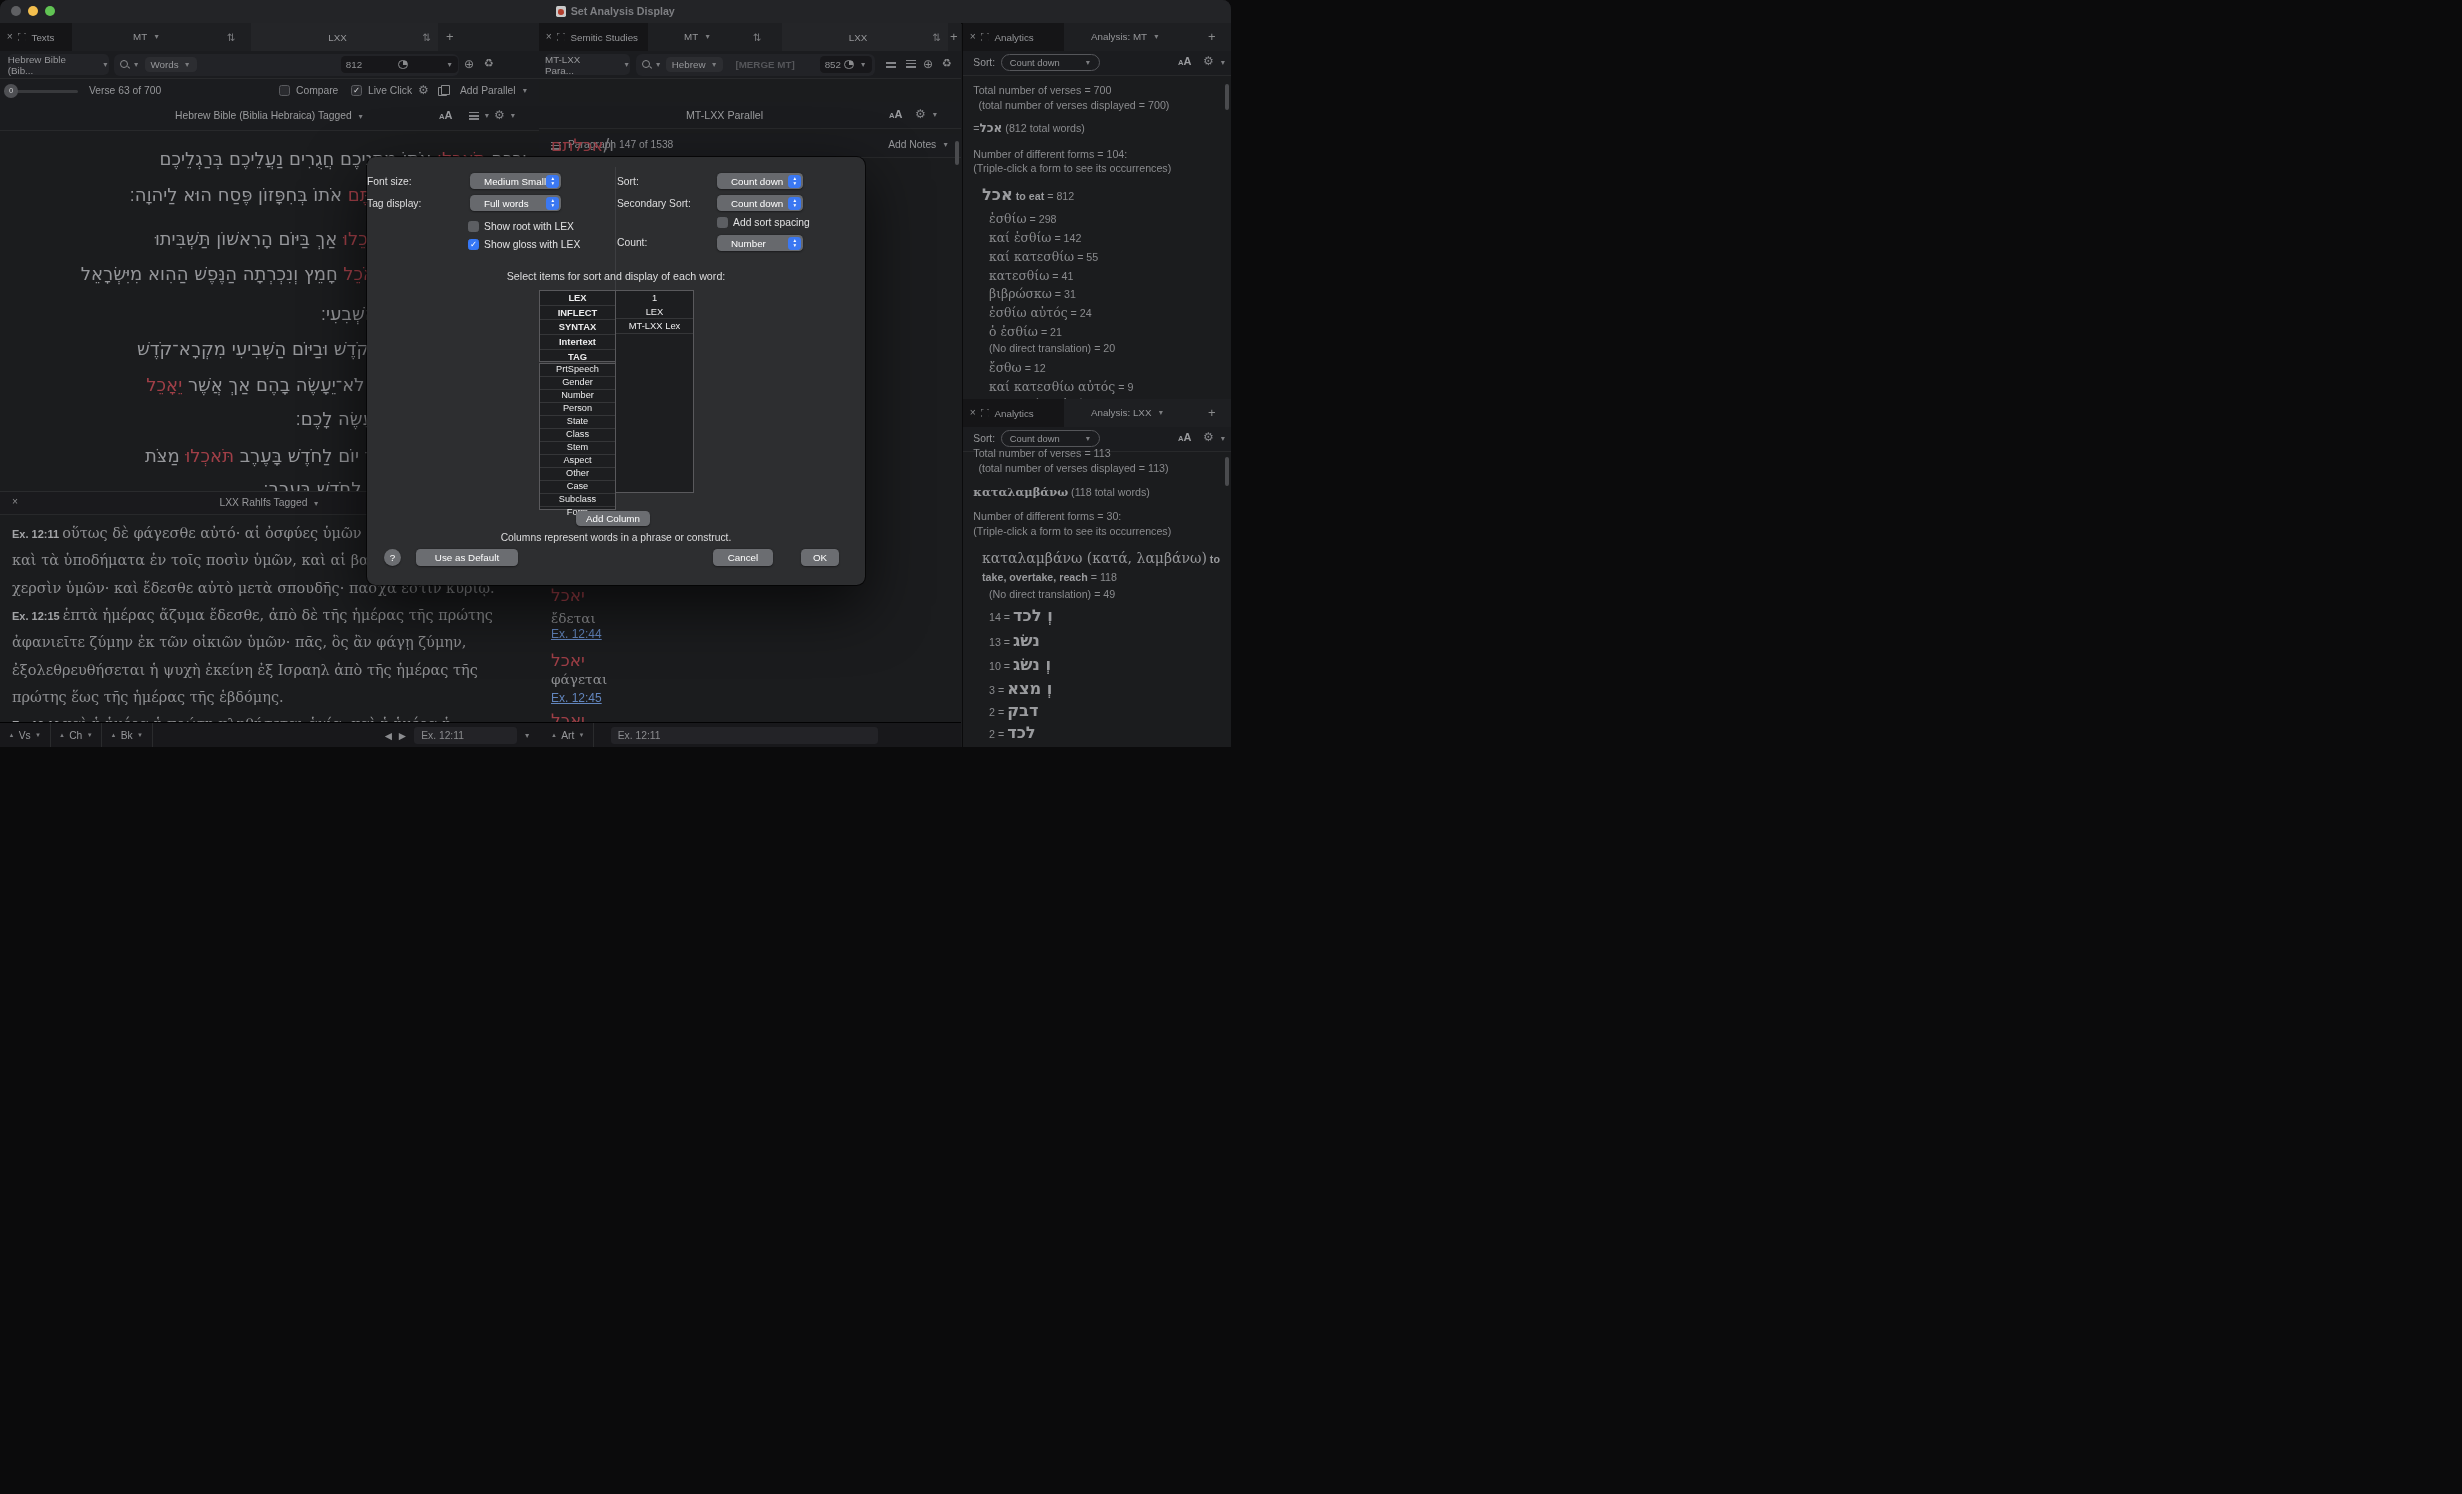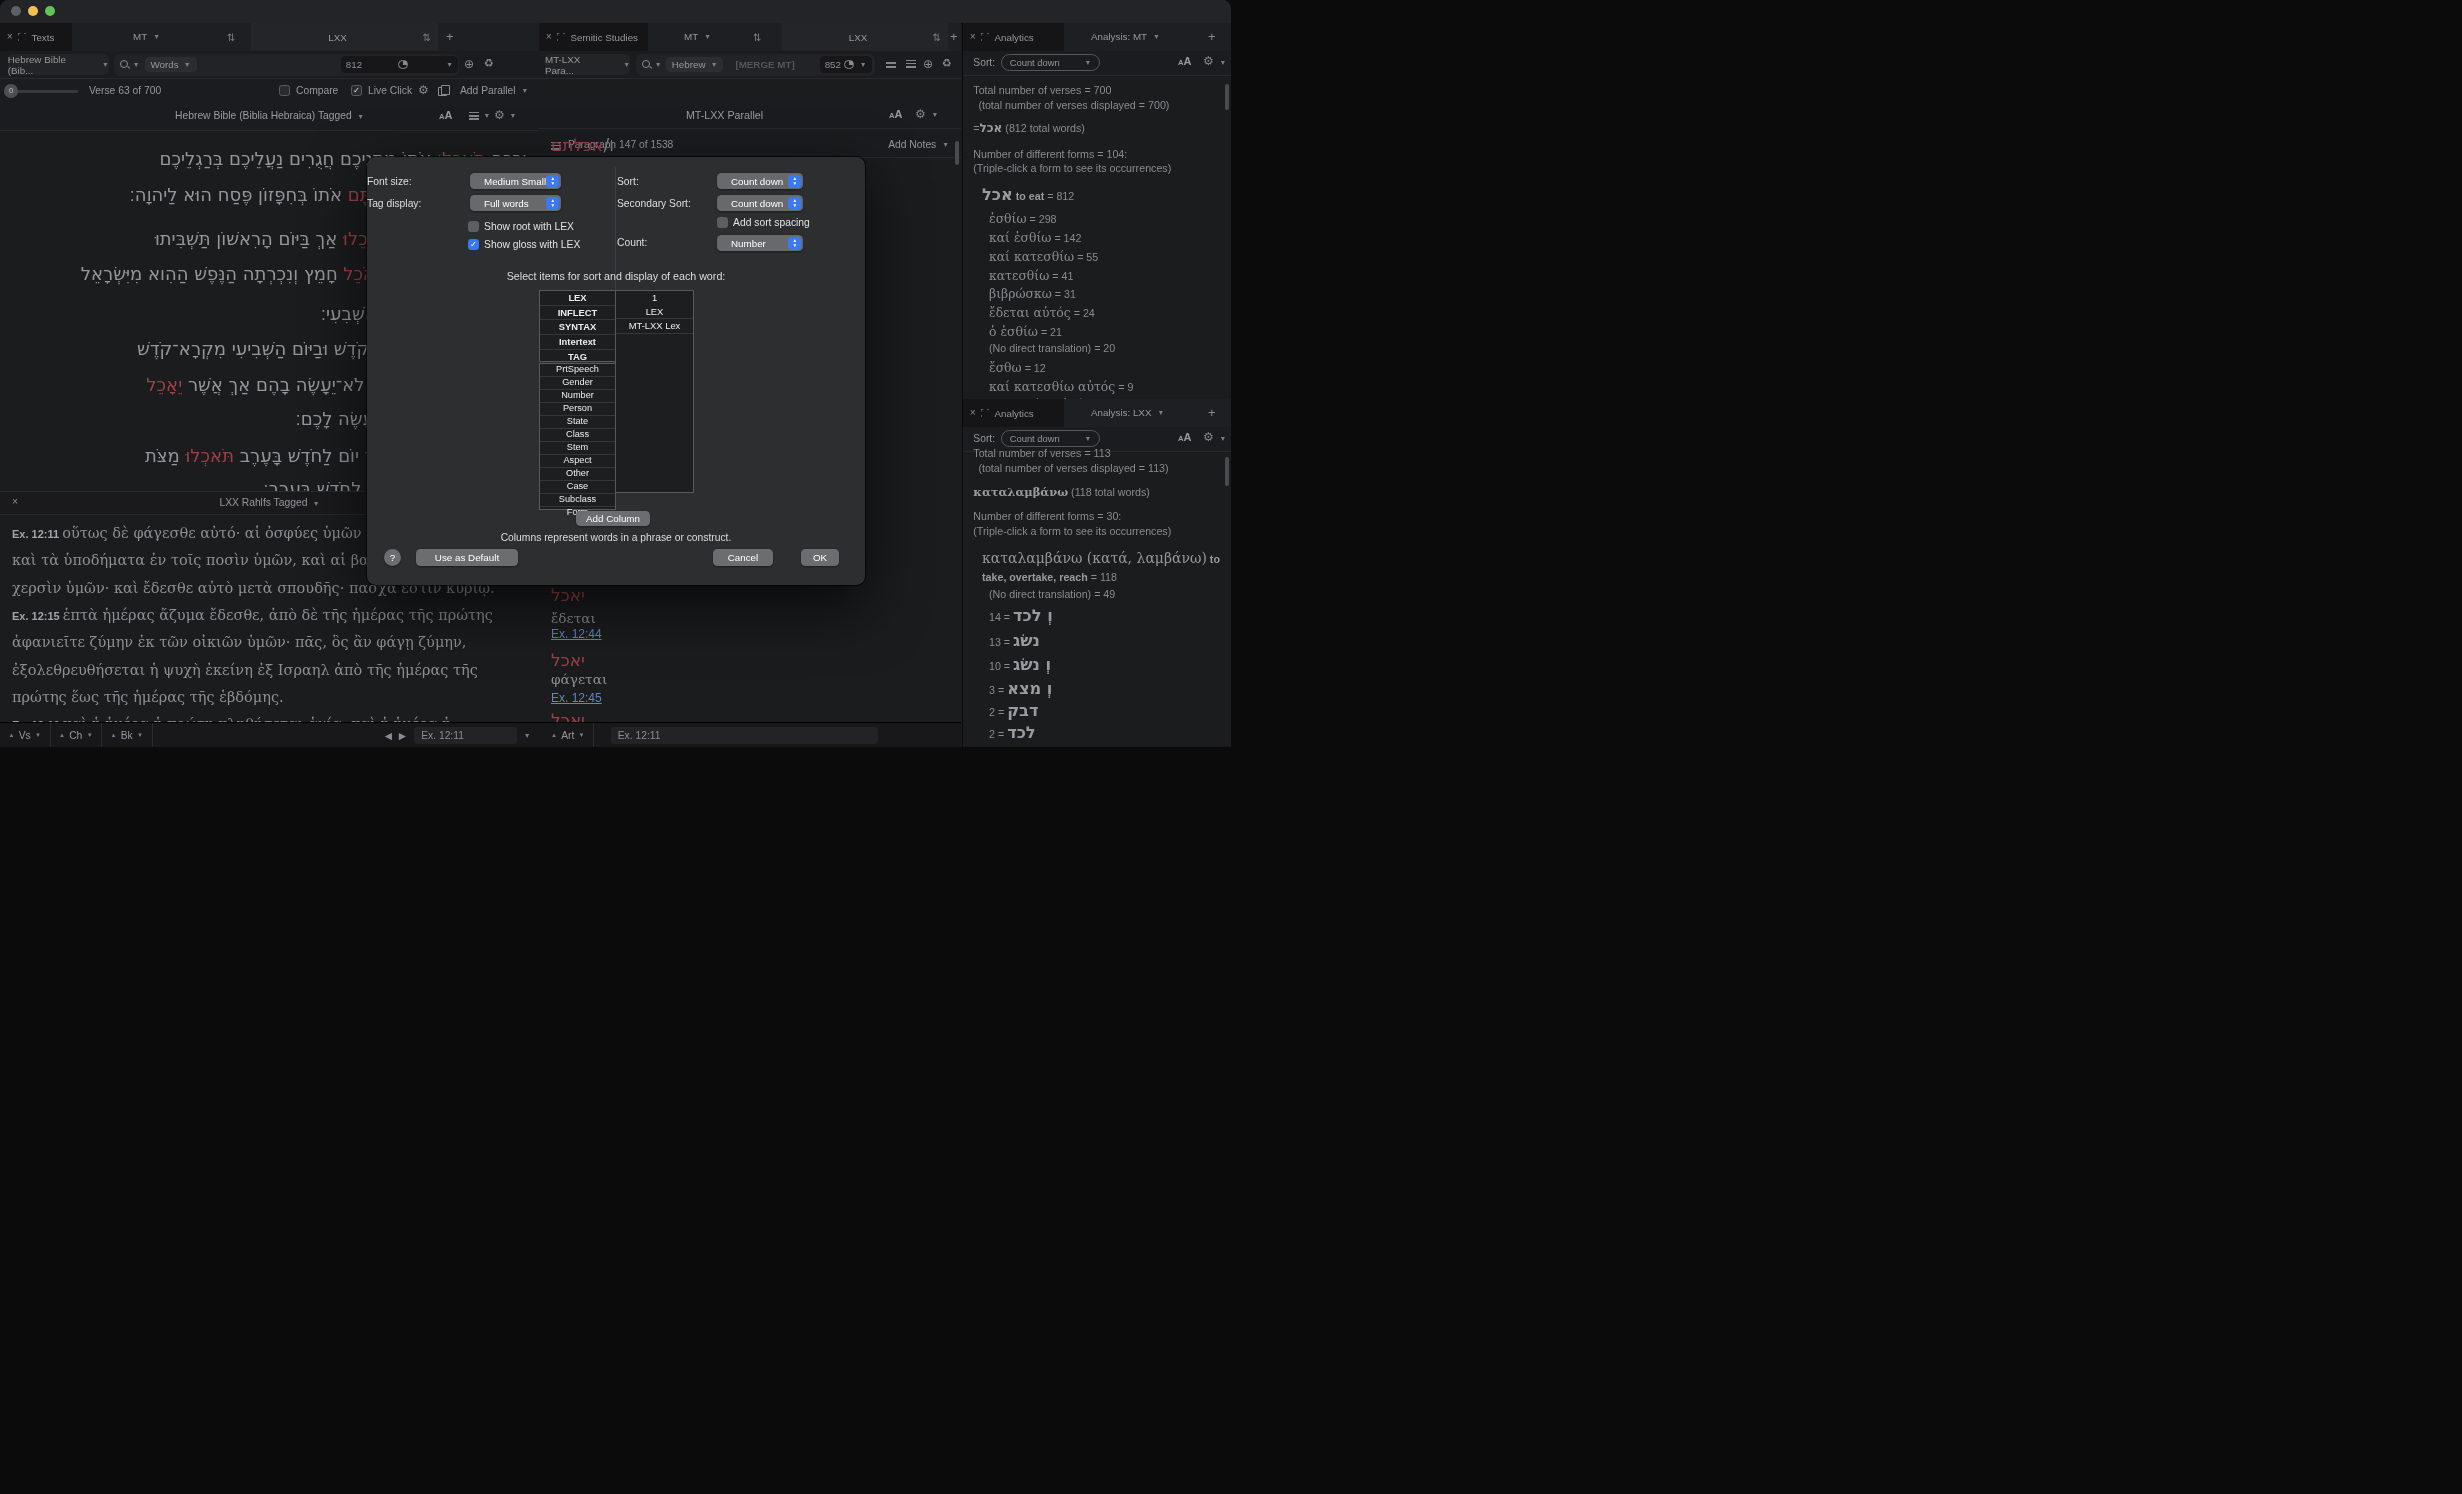--- a/index.html
+++ b/index.html
@@ -96,20 +96,21 @@
 </style>
 </head>
 <body>
 
 <div id="root">
 
   <div id="titlebar">
     <span class="tl" style="left:11px;background:#5f6063;"></span>
     <span class="tl" style="left:28px;background:#f4bf4e;"></span>
     <span class="tl" style="left:45px;background:#61c454;"></span>
+    <div id="title"><span class="doc"><i></i></span><span>Set Analysis Display</span></div>
   </div>
 
   <div class="panel" style="left:0;width:539px;">
     <div class="tabbar">
       <div class="tabblock" style="left:0;width:72px;">
         <span class="icx">×</span>
         <svg class="exp" viewBox="0 0 10 10">
             <path d="M0 3V0h3M7 0h3v3M10 7v3H7M3 10H0V7" fill="none" stroke="#8a8b8d" stroke-width="1.3"></path>
           </svg>
         <span class="tabtxt">Texts</span>
@@ -357,21 +358,21 @@
           <div class="an-line" style="top: 76px; left: 15.4px;"><span>(total number of verses displayed = 700)</span></div>
           <div class="an-line" style="top: 98px;"><span>=</span><span class="hb">אכל</span><span> (812 total words)</span></div>
           <div class="an-line" style="top: 125px;"><span>Number of different forms = 104:</span></div>
           <div class="an-line" style="top: 139px;"><span>(Triple-click a form to see its occurrences)</span></div>
           <div class="an-line" style="top: 162px; left: 19px;"><span class="hbig">אכל</span><span class="b"> to eat </span><span>= 812</span></div>
           <div class="an-line" style="top: 188px; left: 26px;"><span class="gk">ἐσθίω</span><span> = 298</span></div>
           <div class="an-line" style="top: 207px; left: 26px;"><span class="gk">καί ἐσθίω</span><span> = 142</span></div>
           <div class="an-line" style="top: 226px; left: 26px;"><span class="gk">καί κατεσθίω</span><span> = 55</span></div>
           <div class="an-line" style="top: 245px; left: 26px;"><span class="gk">κατεσθίω</span><span> = 41</span></div>
           <div class="an-line" style="top: 263px; left: 26px;"><span class="gk">βιβρώσκω</span><span> = 31</span></div>
-          <div class="an-line" style="top: 282px; left: 26px;"><span class="gk">ἔδεται αὐτός</span><span> = 24</span></div>
+          <div class="an-line" style="top: 282px; left: 26px;"><span class="gk">ἐσθίω αὐτός</span><span> = 24</span></div>
           <div class="an-line" style="top: 301px; left: 26px;"><span class="gk">ὁ ἐσθίω</span><span> = 21</span></div>
           <div class="an-line" style="top: 319px; left: 26px;"><span>(No direct translation) = 20</span></div>
           <div class="an-line" style="top: 337px; left: 26px;"><span class="gk">ἔσθω</span><span> = 12</span></div>
           <div class="an-line" style="top: 356px; left: 26px;"><span class="gk">καί κατεσθίω αὐτός</span><span> = 9</span></div>
           <div class="an-line" style="top: 374px; left: 26px;"><span class="gk">κατεσθίω αὐτός</span><span> = 8</span></div>
         </div>
       <span class="thumb" style="right:1.7px;top:61px;height:26px;"></span>
     </div>
 
     <div class="abs" style="left:0;top:376px;width:100%;height:348px;">

